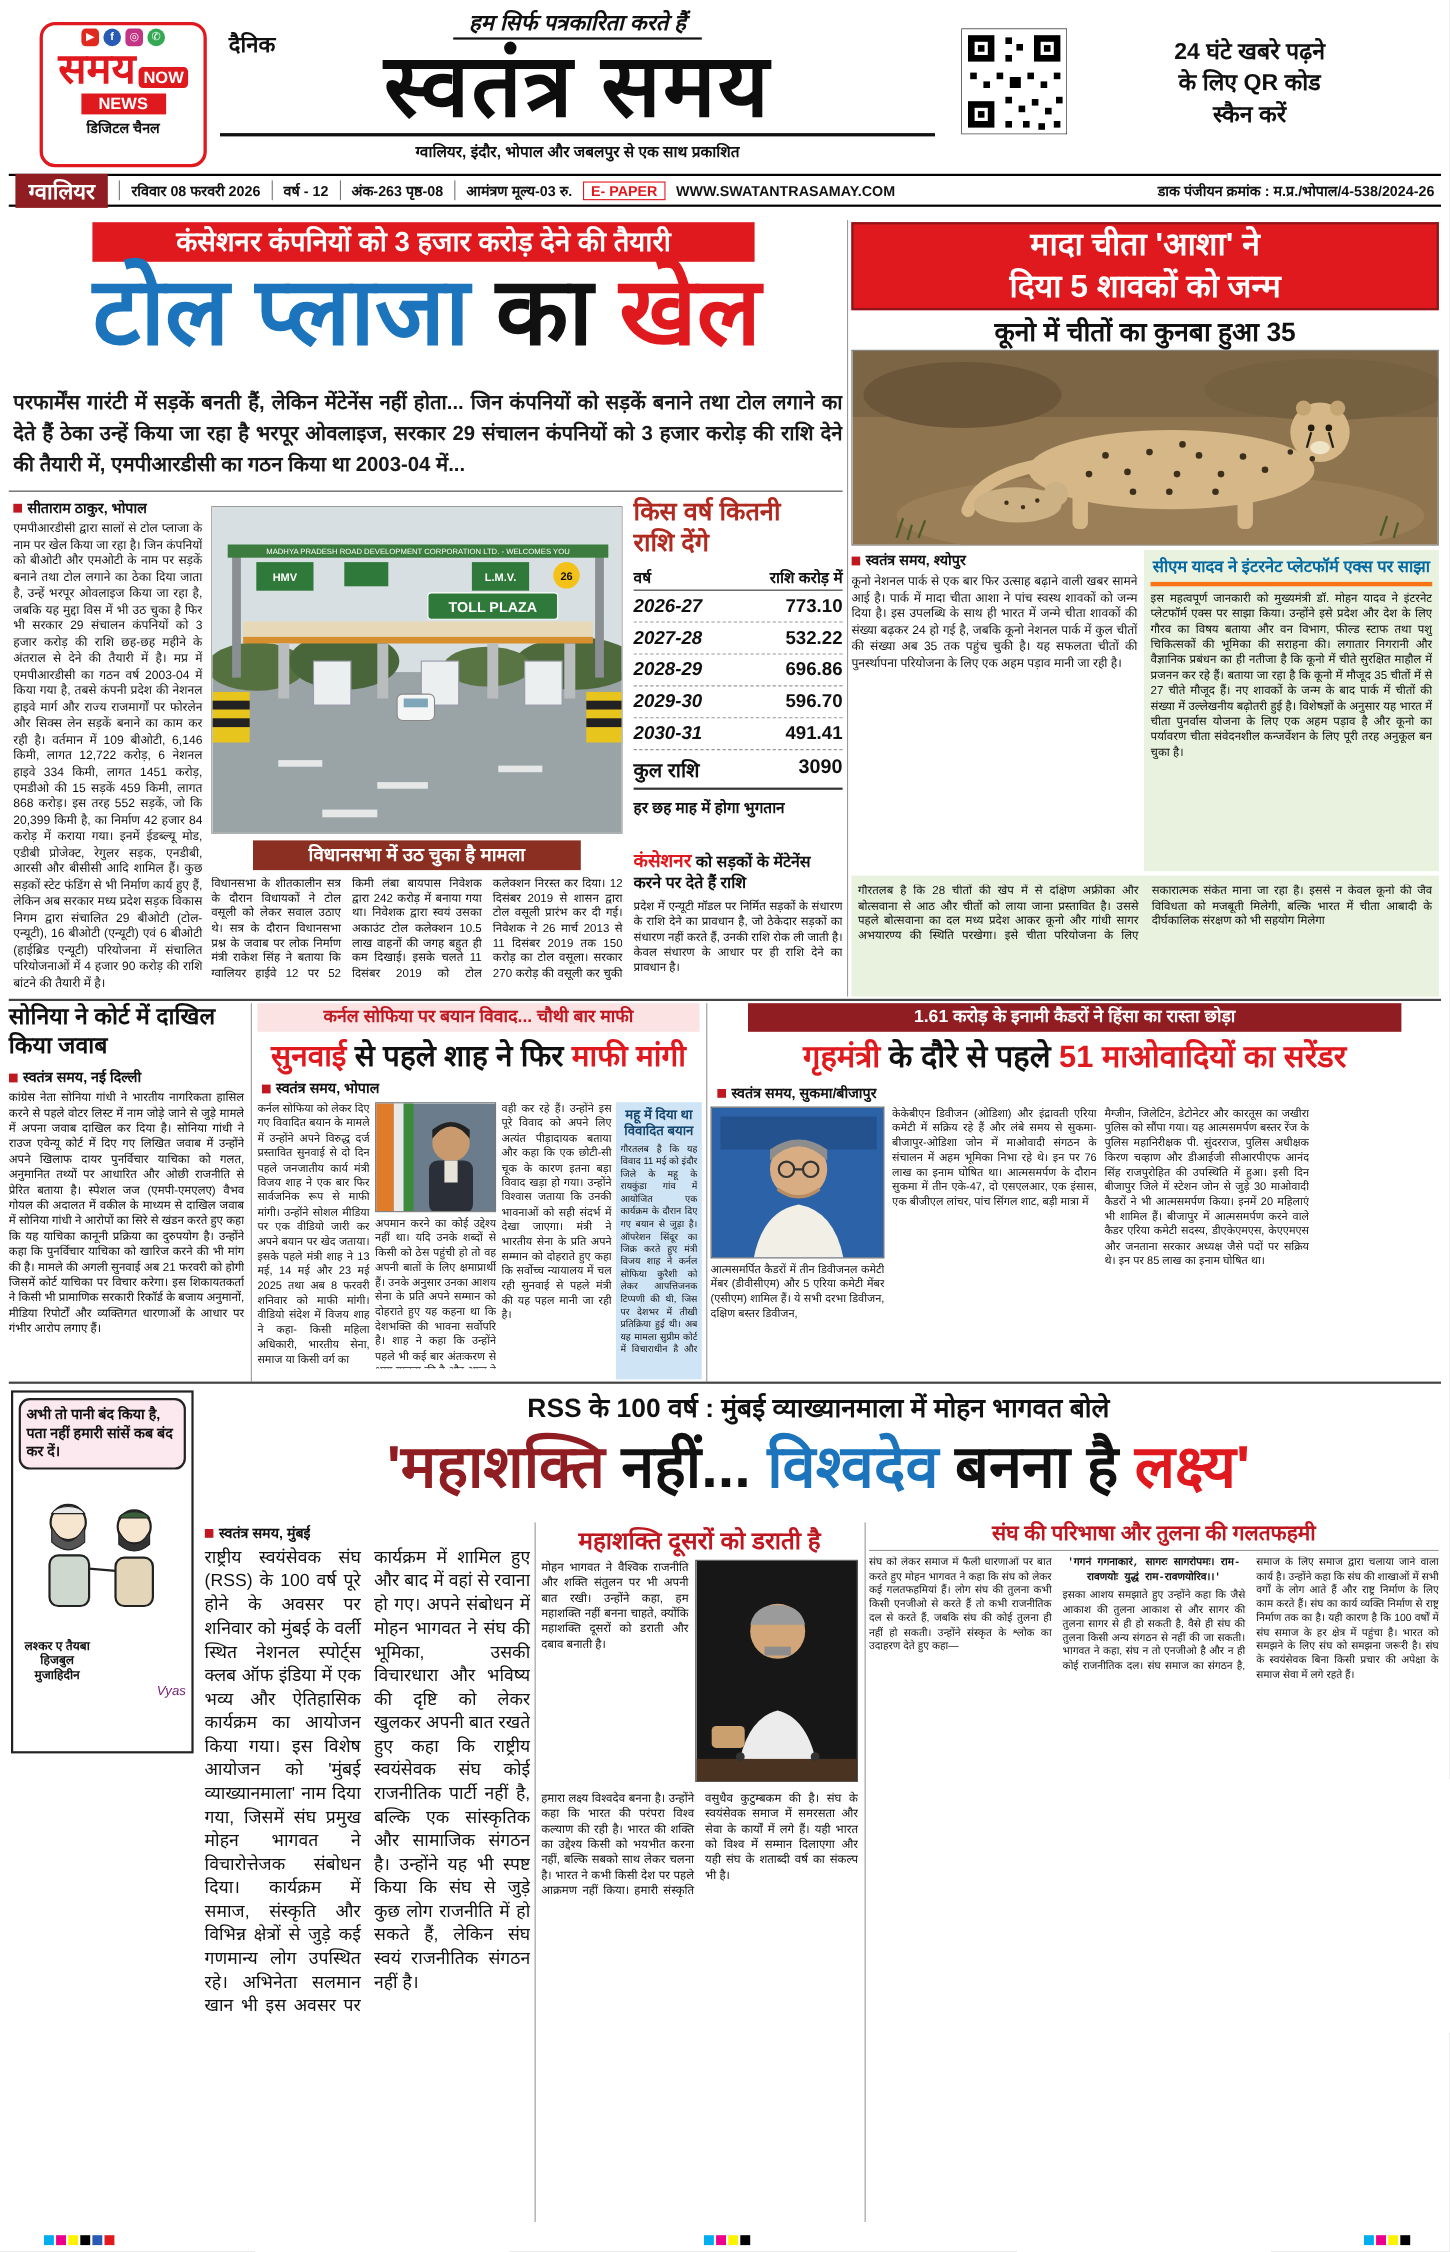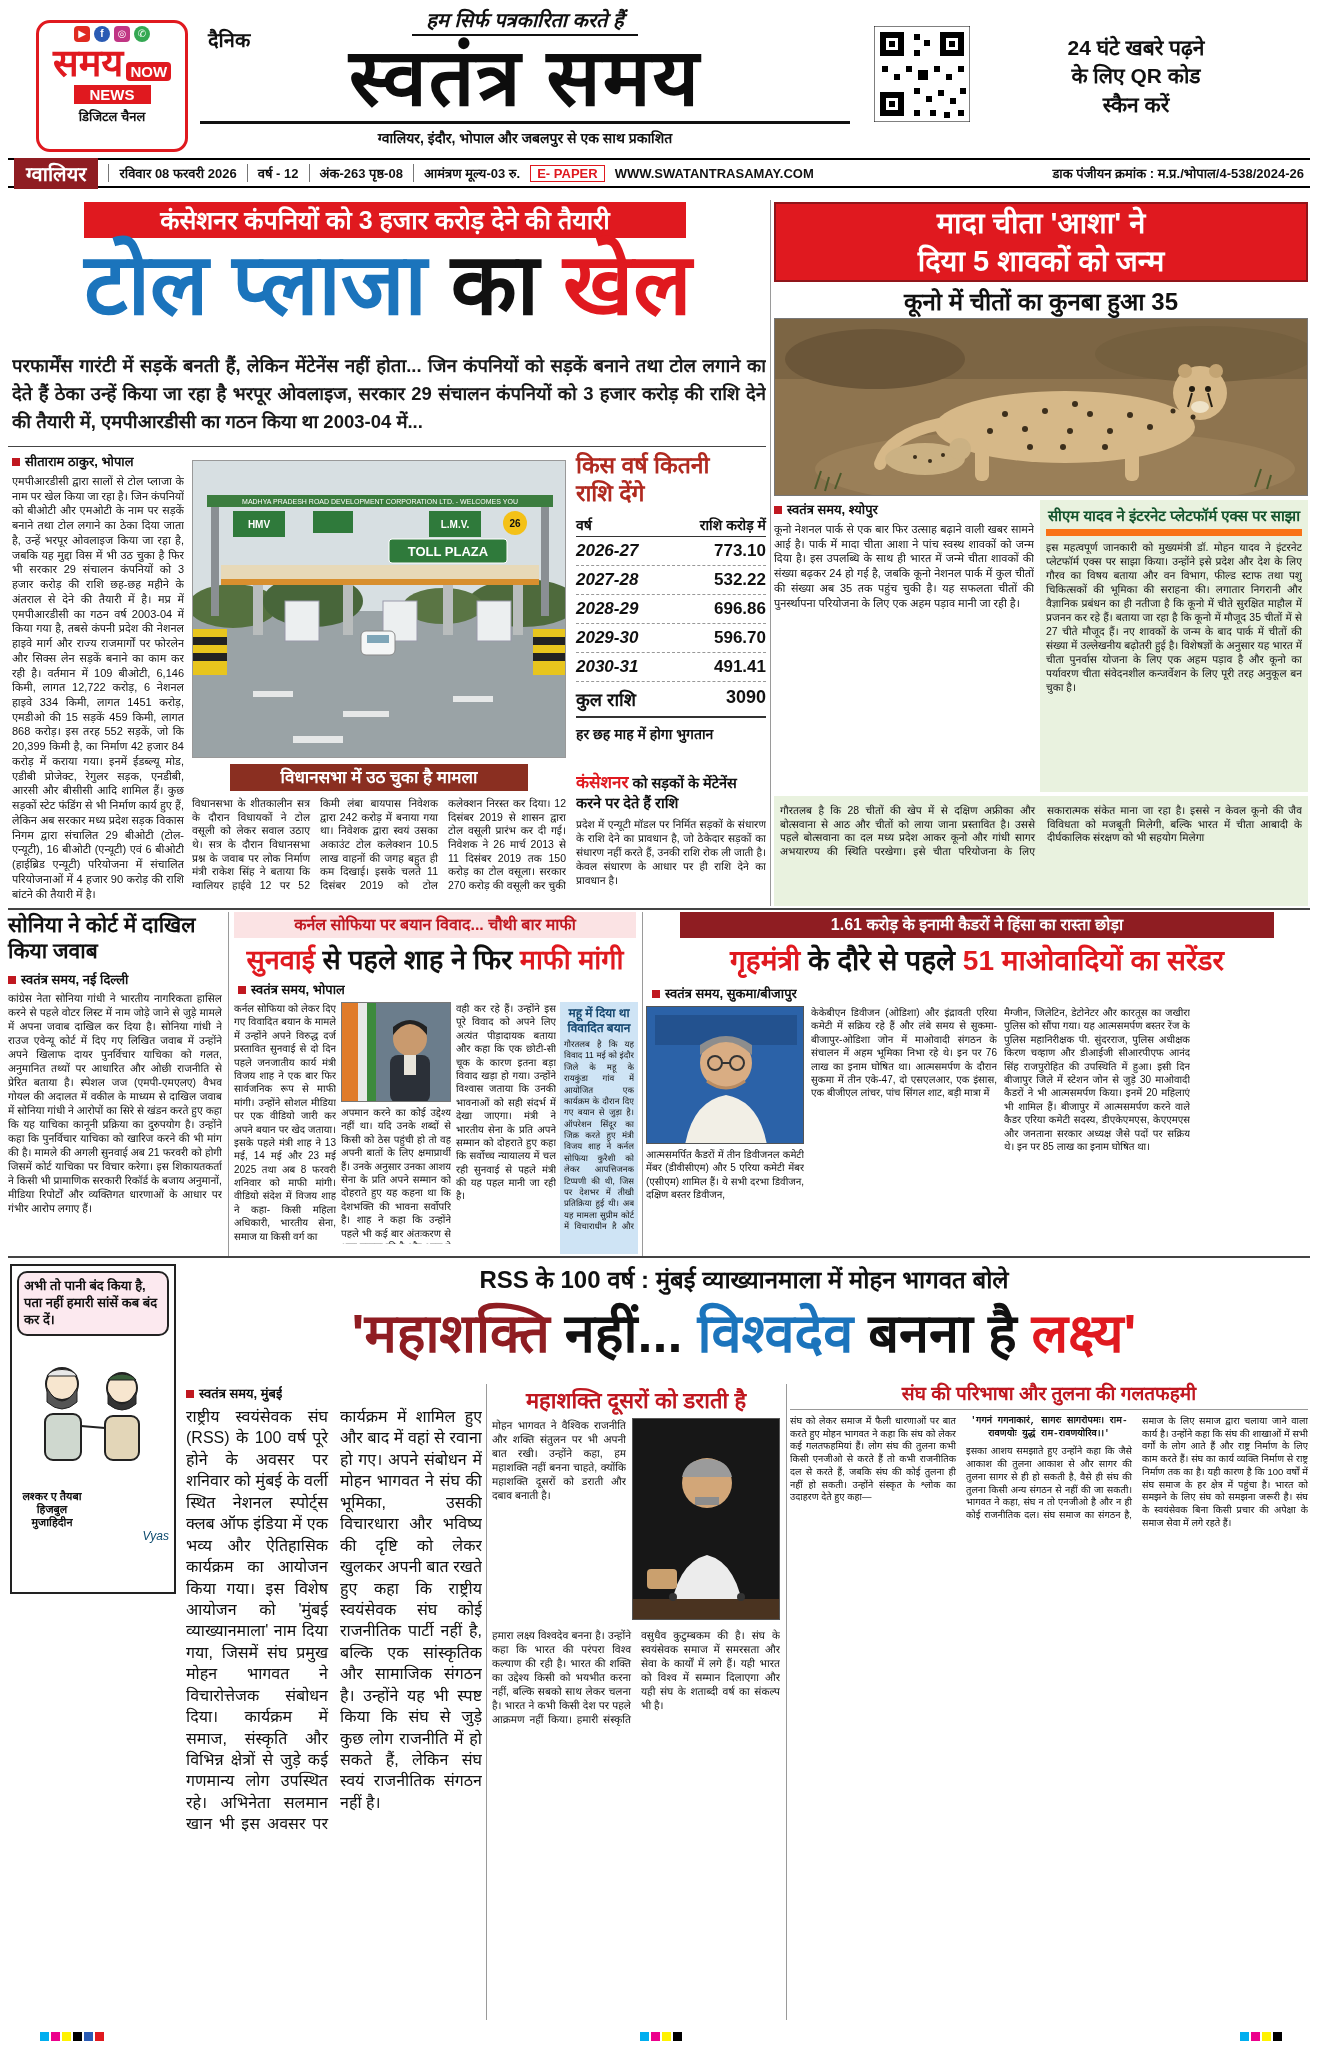--- a/index.html
+++ b/index.html
@@ -59,21 +59,21 @@
   .concession .bt { margin-top:4px; }
 
   
   .ch-banner { position:absolute; left:774px; top:202px; width:534px; height:80px; background:#e0191f; border:2px solid #90151a; color:#fff; text-align:center; font-size:29px; font-weight:bold; line-height:38px; }
   .ch-sub { position:absolute; left:774px; top:284px; width:534px; text-align:center; font-size:24px; font-weight:bold; }
   .ch-photo { position:absolute; left:774px; top:318px; width:534px; height:178px; overflow:hidden; border:1px solid #777; }
   .ch-cols { position:absolute; left:774px; top:500px; width:534px; height:292px; display:flex; gap:6px; }
   .ch-colA { width:260px; }
   .ch-colA .bt { height:268px; margin-top:4px; font-size:11px; }
   .ch-colB { width:268px; background:#e9f2df; padding:6px; }
-  .ch-colB-title { color:#14532d; font-size:15px; font-weight:bold; text-align:center; line-height:1.3; border-bottom:7px solid #f97316; padding-bottom:3px; }
+  .ch-colB-title { color:#0369a1; font-size:15px; font-weight:bold; text-align:center; line-height:1.3; border-bottom:4px solid #f97316; padding-bottom:3px; }
   .ch-colB .bt { height:238px; margin-top:4px; font-size:10.5px; }
   .botswana { position:absolute; left:774px; top:796px; width:534px; height:110px; background:#e9f2df; padding:5px 6px; }
   .bot-title { font-size:19px; font-weight:bold; text-align:center; border-bottom:1px solid #555; padding-bottom:2px; }
   .bot-body { column-count:2; column-gap:12px; font-size:10.5px; line-height:1.3; text-align:justify; height:74px; overflow:hidden; margin-top:3px; }
 
   
   .sonia { position:absolute; left:8px; top:912px; width:214px; }
   .sonia-hl { font-size:21px; font-weight:bold; line-height:1.25; }
   .sonia .byline { margin:5px 0 3px; }
   .sonia .bt { height:252px; }
@@ -96,21 +96,21 @@
   .mao-cols .bt { font-size:10px; height:100%; }
   .mao-c2 .bt { height:104px; }
   .mao-photo { width:158px; height:138px; overflow:hidden; border:1px solid #555; margin-bottom:4px; }
 
   
   .cartoon { position:absolute; left:10px; top:1264px; width:166px; height:330px; border:2px solid #222; padding:5px; }
   .bubble { background:#fce9ef; border:2px solid #222; border-radius:10px; font-size:13px; font-weight:bold; line-height:1.3; padding:5px; }
   .cart-fig { width:150px; height:150px; }
   .cart-labels { display:flex; justify-content:space-between; font-size:11px; font-weight:bold; line-height:1.2;flex-direction:column; }
   .cart-label { width:70px; text-align:center; }
-  .cart-sign { text-align:right; font-style:italic; font-size:12px; color:#0c4a6e; }
+  .cart-sign { text-align:right; font-style:italic; font-size:12px; color:#701a75; }
   .rss-strip { position:absolute; left:180px; top:1262px; width:1128px; text-align:center; font-size:24px; font-weight:bold; }
   .rss-hl { position:absolute; left:180px; top:1294px; width:1128px; text-align:center; font-size:54px; font-weight:bold; white-space:nowrap; }
   .rss-byline { position:absolute; left:186px; top:1384px; }
   .rss-cols { position:absolute; left:186px; top:1406px; width:296px; height:620px; column-count:2; column-gap:12px; font-size:16px; line-height:1.34; text-align:justify; overflow:hidden; }
   .bh-title { position:absolute; left:492px; top:1384px; width:288px; text-align:center; color:#c01820; font-size:22px; font-weight:bold; }
   .bh-row { position:absolute; left:492px; top:1418px; width:288px; height:202px; display:flex; gap:6px; }
   .bh-text { width:134px; }
   .bh-text .bt { height:202px; }
   .bh-photo { width:148px; height:202px; overflow:hidden; border:1px solid #555; }
   .bh-below { position:absolute; left:492px; top:1628px; width:288px; height:390px; column-count:2; column-gap:10px; font-size:10.5px; line-height:1.34; text-align:justify; overflow:hidden; }

